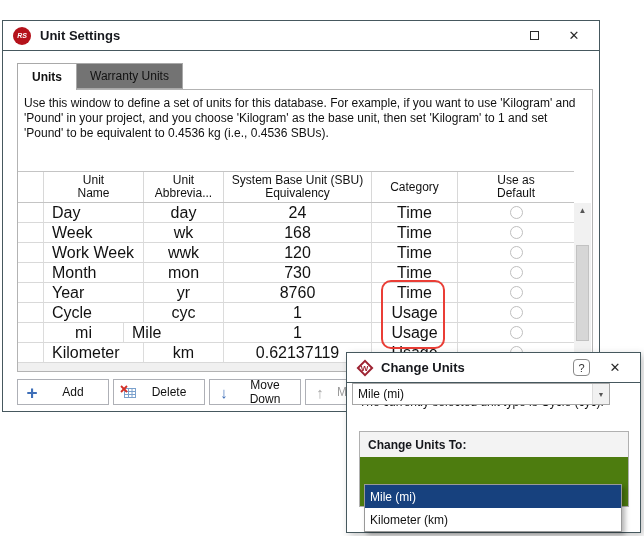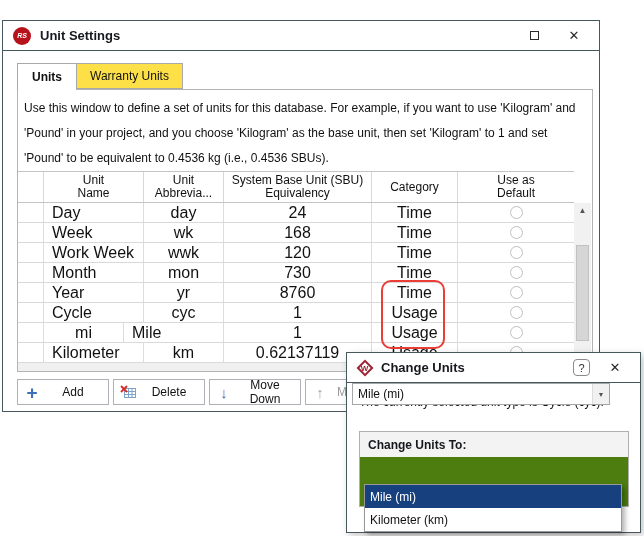--- a/index.html
+++ b/index.html
@@ -15,28 +15,28 @@
   .winbtn { width: 18px; height: 18px; display: flex; align-items: center; justify-content: center; font-size: 13px; color: #2a2a2a; cursor: default; }
   .sq-glyph { width: 9px; height: 9px; border: 1.5px solid #2a2a2a; display: inline-block; }
 
   .rs-icon { width: 18px; height: 18px; border-radius: 50%; background: #b5121b; color: #fff;
              display: flex; align-items: center; justify-content: center;
              font-size: 7px; font-weight: bold; font-style: italic; flex: 0 0 auto; }
   .w-icon { width: 12px; height: 12px; border: 2px solid #9d2231; transform: rotate(45deg); background: #fff;
             display: flex; align-items: center; justify-content: center; flex: 0 0 auto; margin-left: 2px; }
   .w-icon span { transform: rotate(-45deg); font-size: 8px; font-weight: bold; color: #9d2231; }
 
-  .tab { position: absolute; top: 42px; height: 26px; border: 1px solid #a9a9a9; background: #fde047;
+  .tab { position: absolute; top: 42px; height: 26px; border: 1px solid #a9a9a9; background: #737373;
          display: flex; align-items: center; justify-content: center; font-size: 12px; z-index: 2; }
   #tab-units { left: 14px; width: 60px; height: 27px; background: #fff; border-bottom: none; font-weight: bold; z-index: 3; }
   #tab-warranty { left: 73px; width: 107px; }
 
   #tab-panel { position: absolute; left: 14px; top: 68px; width: 576px; height: 283px; border: 1px solid #b3b3b3; background: #fff; z-index: 1; }
 
-  #units-desc { position: absolute; left: 21px; top: 75px; width: 562px; font-size: 12px; line-height: 25px; z-index: 2; }
+  #units-desc { position: absolute; left: 21px; top: 75px; width: 562px; font-size: 12px; line-height: 15px; z-index: 2; }
 
   .thead { position: absolute; left: 15px; top: 150px; width: 556px; height: 32px; display: flex;
            border-top: 1px solid #c4c4c4; border-bottom: 1px solid #c4c4c4; font-size: 12px; z-index: 2; background: #fff; }
   .hcell { display: flex; align-items: center; justify-content: center; text-align: center;
            white-space: pre-line; border-right: 1px solid #d8d8d8; line-height: 13px; }
   .c-sel { width: 26px; } .c-name { width: 100px; } .c-abbr { width: 80px; }
   .c-equiv { width: 148px; } .c-cat { width: 86px; } .c-def { width: 116px; border-right: none; }
 
   #tbody { position: absolute; left: 15px; top: 182px; width: 556px; height: 160px; z-index: 2; }
   .t-row { display: flex; height: 20px; font-size: 16px; justify-content: center; }

